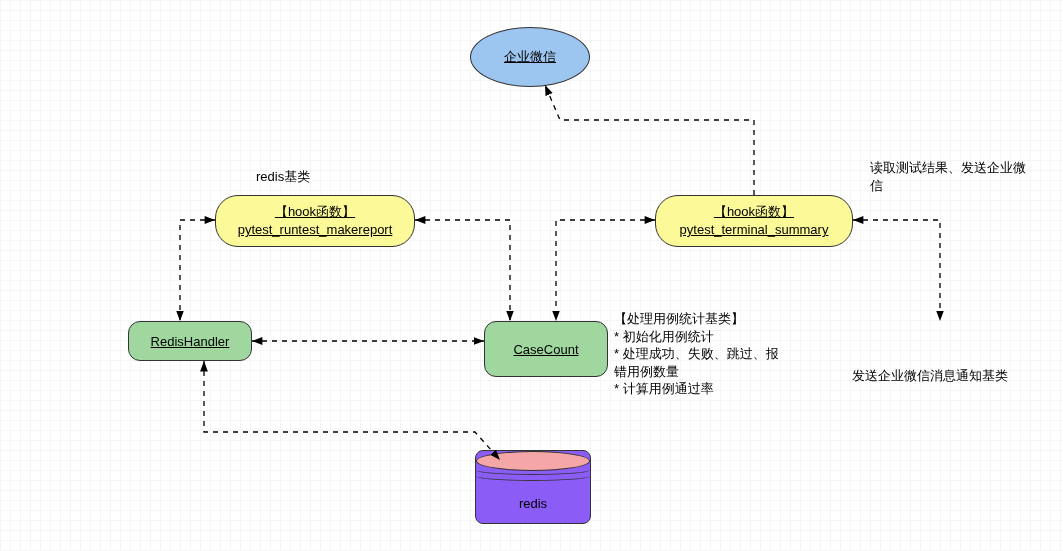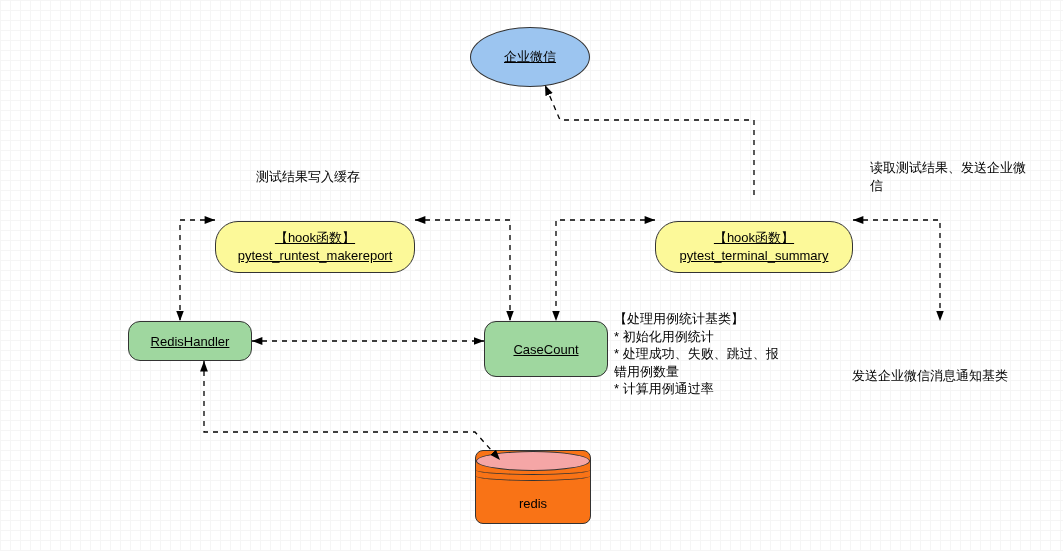--- a/index.html
+++ b/index.html
@@ -30,32 +30,31 @@
       background: #9cc5f0;
       display: flex; align-items: center; justify-content: center;
     }
     .rect-yellow {
       background: #fcf999;
       border: 1px solid #333;
       border-radius: 23px;
       display: flex; flex-direction: column; align-items: center; justify-content: center;
       padding: 6px 8px;
       line-height: 1.35;
-      margin-top: 26px;
     }
     .rect-green {
       background: #9fd79f;
       border: 1px solid #333;
       border-radius: 12px;
       display: flex; align-items: center; justify-content: center;
       padding: 4px 8px;
     }
     .db-node {
       position: absolute;
-      background: #f97316;
+      background: #8b5cf6;
       border: 1px solid #333;
       border-radius: 8px 8px 8px 8px;
     }
     .db-node .top-ellipse {
       position: absolute;
       left: 0; right: 0; top: 0;
       height: 20px;
       border: 1px solid #333;
       border-radius: 50%;
       background: #f5a6a6;
@@ -120,21 +119,21 @@
   </div>
 
 
   <div class="db-node" style="left:475px;top:450px;width:116px;height:74px;">
     <div class="top-ellipse"></div>
     <div class="band" style="top:14px;"></div>
     <div class="band" style="top:20px;"></div>
     <div class="label">redis</div>
   </div>
 
-  <div class="label-text" style="left:256px;top:168px;">测试结果写入缓存</div>
+  <div class="label-text" style="left:256px;top:168px;">redis基类</div>
 
   <div class="label-text" style="left:870px;top:159px;width:165px;">读取测试结果、发送企业微信</div>
 
 
   <div class="label-text" style="left:614px;top:310px;width:165px;">
     <div>【处理用例统计基类】</div>
     <div>* 初始化用例统计</div>
     <div>* 处理成功、失败、跳过、报错用例数量</div>
     <div>* 计算用例通过率</div>
   </div>

